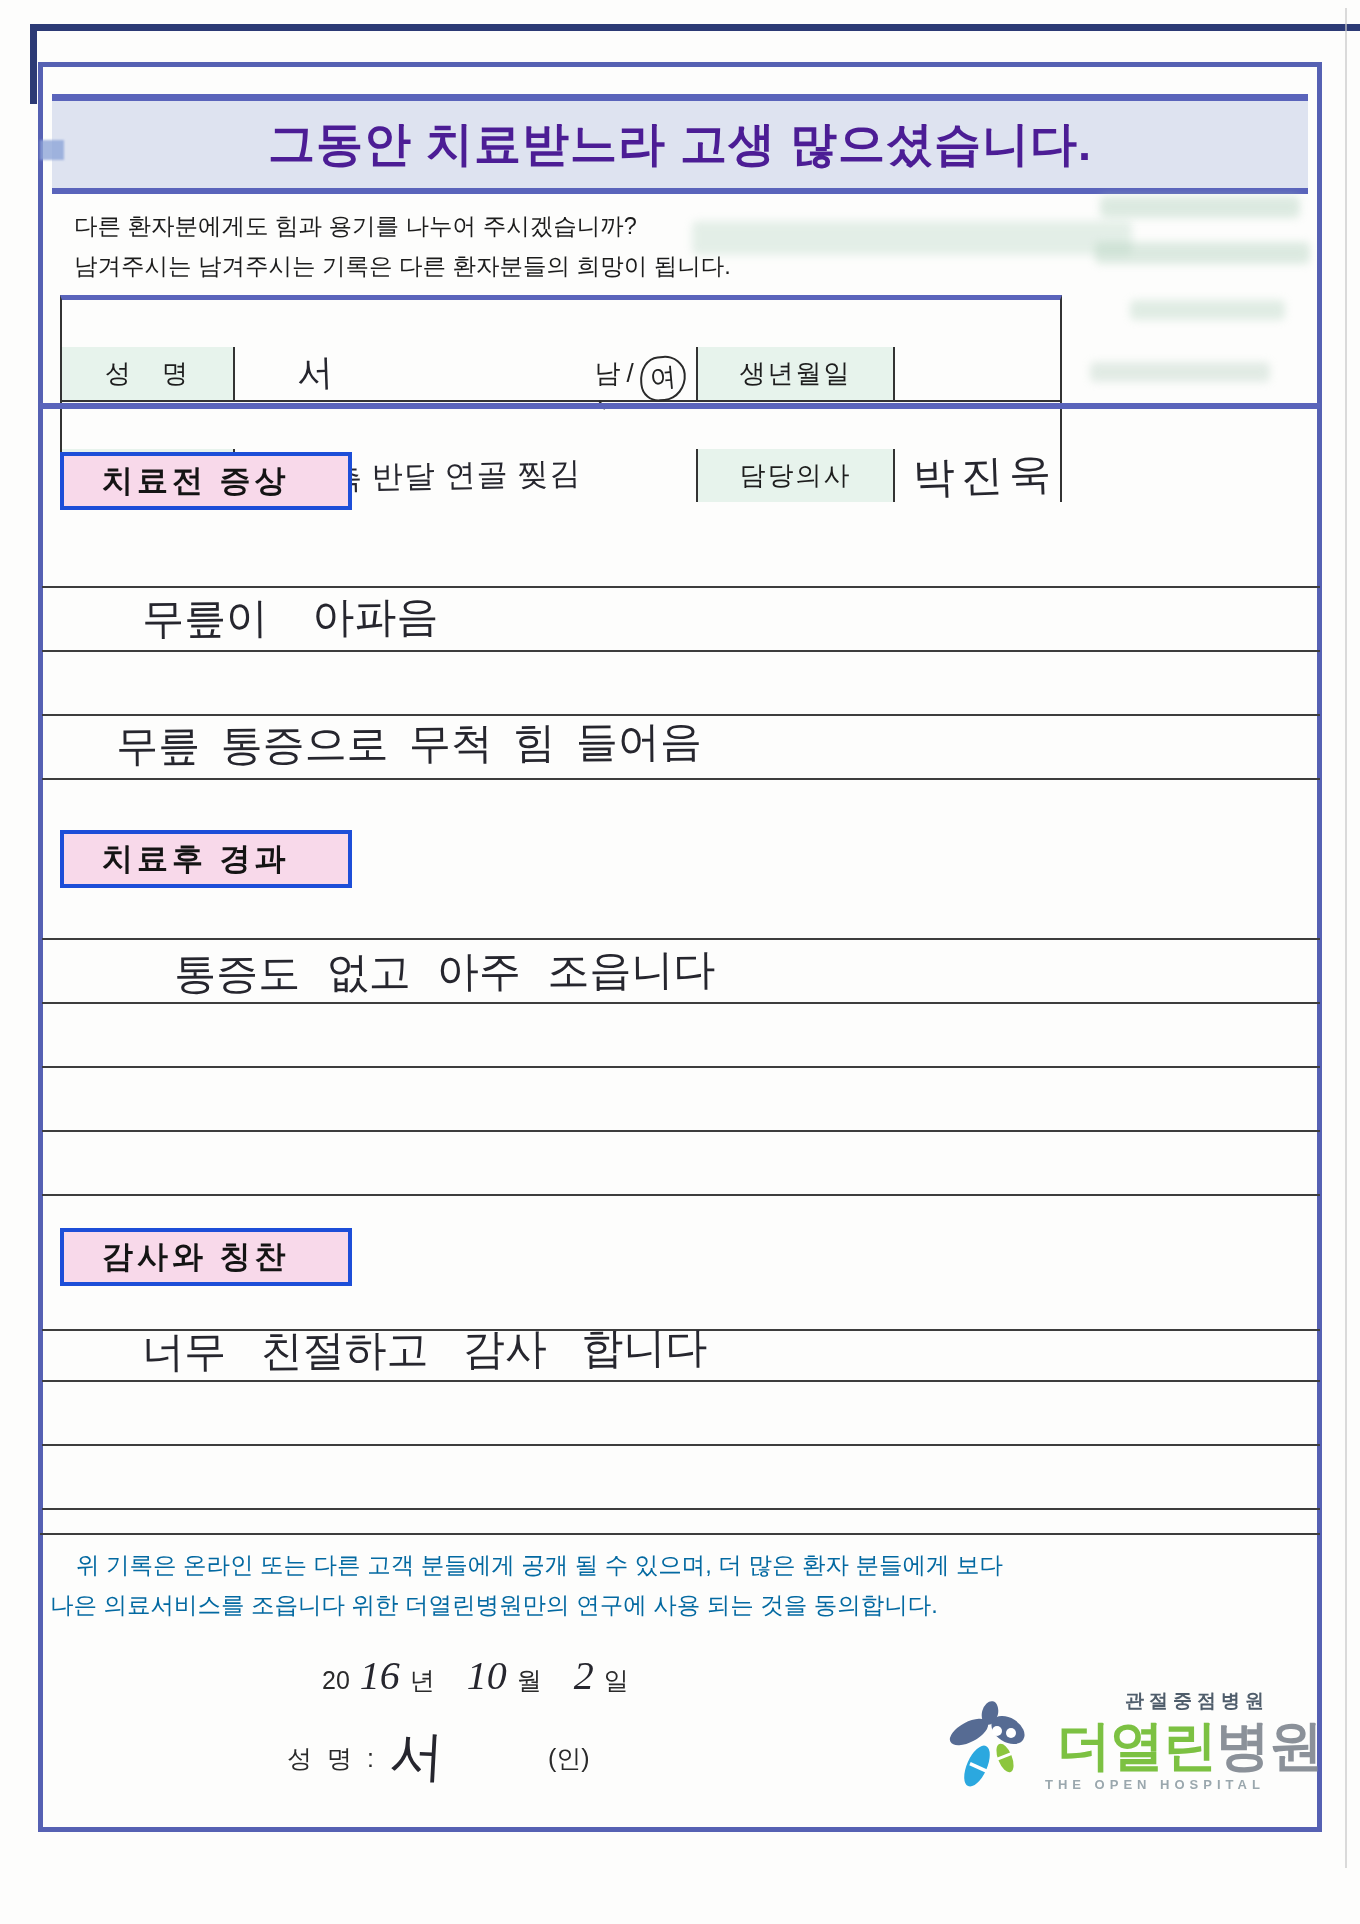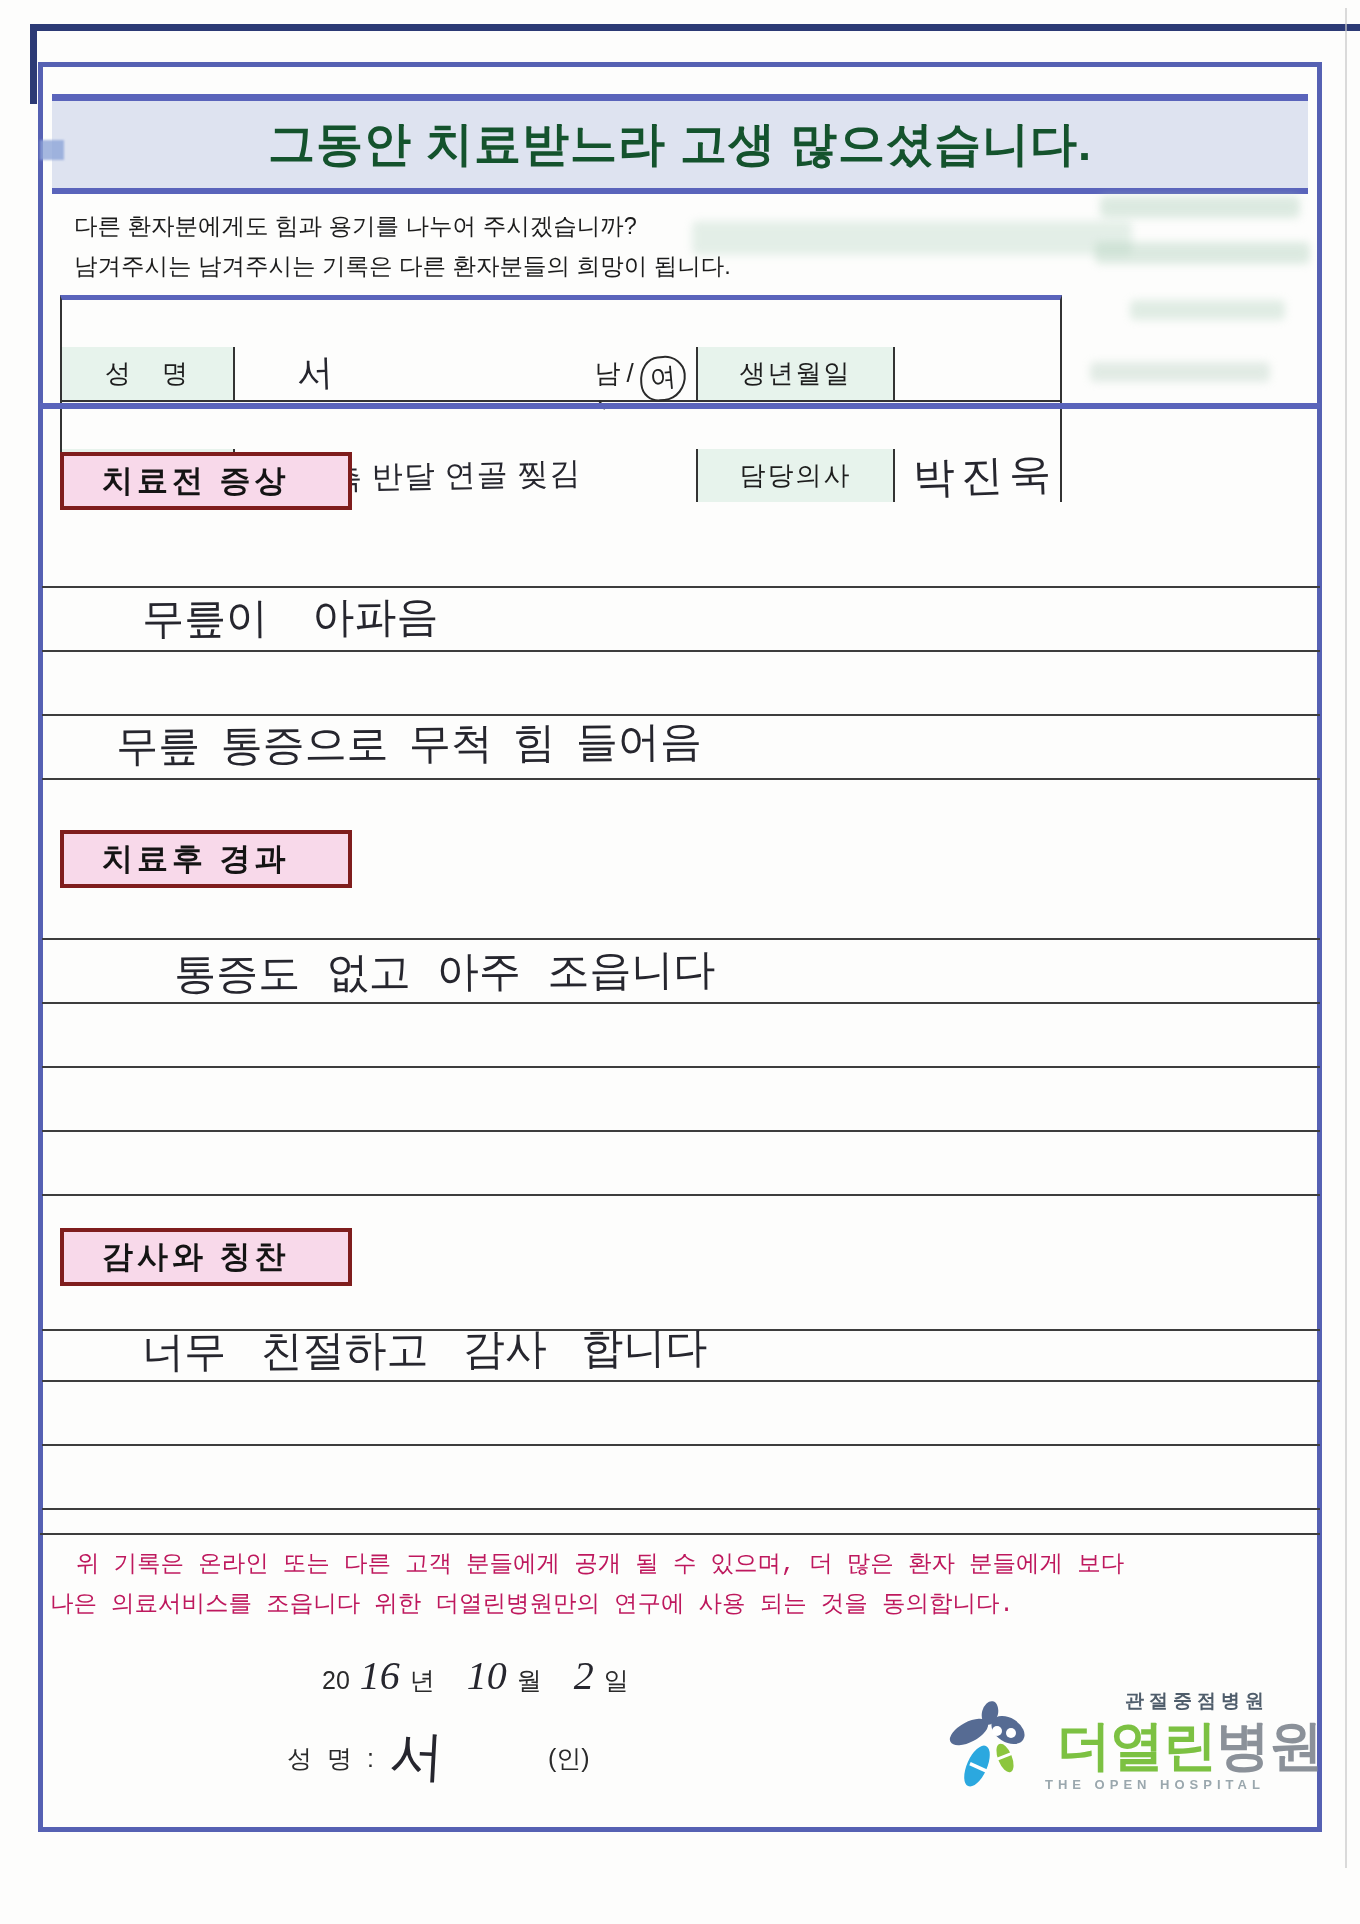--- a/index.html
+++ b/index.html
@@ -14,21 +14,21 @@
   .right-scan-edge{position:absolute;left:1345px;top:8px;width:2px;height:1860px;background:#c7c7c7;opacity:.65;}
 
   
   .main-border{position:absolute;left:38px;top:62px;width:1284px;height:1770px;
     border:5px solid #5661b3;box-sizing:border-box;}
 
   
   .banner{position:absolute;left:52px;top:94px;width:1256px;height:100px;background:#dee3f0;
     border-top:7px solid #5a64bb;border-bottom:6px solid #5a64bb;box-sizing:border-box;
     display:flex;align-items:center;justify-content:center;}
-  .banner-title{font-size:47px;font-weight:800;color:#14532d;letter-spacing:1px;white-space:nowrap;}
+  .banner-title{font-size:47px;font-weight:800;color:#4c1d95;letter-spacing:1px;white-space:nowrap;}
   .banner-tick{position:absolute;left:40px;top:140px;width:24px;height:20px;background:#8fa6d9;
     opacity:.8;filter:blur(1px);}
 
   
   .ghost{position:absolute;filter:blur(4px);border-radius:5px;}
   .g1{left:640px;top:120px;width:440px;height:34px;background:#a9cdb8;opacity:.30;}
   .g2{left:1100px;top:196px;width:200px;height:22px;background:#b5d3c0;opacity:.45;}
   .g3{left:1095px;top:242px;width:215px;height:22px;background:#b5d3c0;opacity:.45;}
   .g4{left:1130px;top:300px;width:155px;height:20px;background:#b5d3c0;opacity:.4;}
   .g5{left:1090px;top:362px;width:180px;height:20px;background:#b9d0c2;opacity:.4;}
@@ -51,37 +51,37 @@
   .hw{font-family:cursive;color:#26262e;white-space:nowrap;}
   .name-hw{font-size:36px;margin-left:62px;transform:rotate(-2deg);}
   .disease-hw{font-size:31px;margin-left:64px;letter-spacing:1px;transform:rotate(-1deg);}
   .doctor-hw{font-size:42px;margin-left:18px;letter-spacing:6px;transform:rotate(-2deg);}
   .gender{margin-left:auto;margin-right:10px;display:flex;align-items:center;gap:6px;font-size:26px;color:#222;position:relative;}
   .circled{display:inline-block;border:2.5px solid #2a2a2a;padding:2px 8px 4px;position:relative;top:5px;
     border-radius:48% 52% 58% 45% / 62% 50% 64% 46%;transform:rotate(-5deg);}
   .pen-tick{position:absolute;left:2px;bottom:-10px;width:10px;height:2px;background:#2a2a2a;transform:rotate(55deg);}
 
   
-  .sec-head{position:absolute;left:60px;width:292px;height:58px;background:#f8d9ea;border:4px solid #7f1d1d;
+  .sec-head{position:absolute;left:60px;width:292px;height:58px;background:#f8d9ea;border:4px solid #1d4ed8;
     box-sizing:border-box;display:flex;align-items:center;padding-left:38px;
     font-size:31px;font-weight:bold;color:#141414;letter-spacing:4px;}
   .sh1{top:452px;} .sh2{top:830px;} .sh3{top:1228px;}
 
   
   .rule{position:absolute;left:42px;width:1278px;height:0;border-top:2px solid #3d3d3d;}
   .rule.wide{left:40px;width:1280px;}
 
   .hw-line{position:absolute;font-family:cursive;color:#26262e;white-space:nowrap;transform:rotate(-0.5deg);}
   .hw1{left:142px;top:590px;font-size:42px;word-spacing:34px;}
   .hw2{left:116px;top:716px;font-size:42px;word-spacing:10px;}
   .hw3{left:174px;top:944px;font-size:42px;word-spacing:16px;}
   .hw4{left:142px;top:1322px;font-size:42px;word-spacing:24px;}
 
   
-  .consent{position:absolute;left:50px;top:1545px;width:1252px;font-size:23.5px;line-height:40px;color:#be185d;font-family:Liberation Mono, monospace;}
+  .consent{position:absolute;left:50px;top:1545px;width:1252px;font-size:23.5px;line-height:40px;color:#0369a1;}
   .consent .c1{text-indent:26px;}
 
   
   .date-row{position:absolute;left:322px;top:1652px;display:flex;align-items:baseline;font-size:25px;color:#2a2a2a;}
   .date-row .hwd{font-family:cursive;font-size:40px;font-style:italic;color:#26262e;margin:0 10px;}
   .date-row .unit{margin-right:22px;}
 
   
   .sig-label{position:absolute;left:287px;top:1742px;font-size:25px;letter-spacing:4px;color:#2a2a2a;}
   .sig-name{position:absolute;left:390px;top:1720px;font-size:54px;font-family:cursive;color:#26262e;transform:rotate(3deg);}

